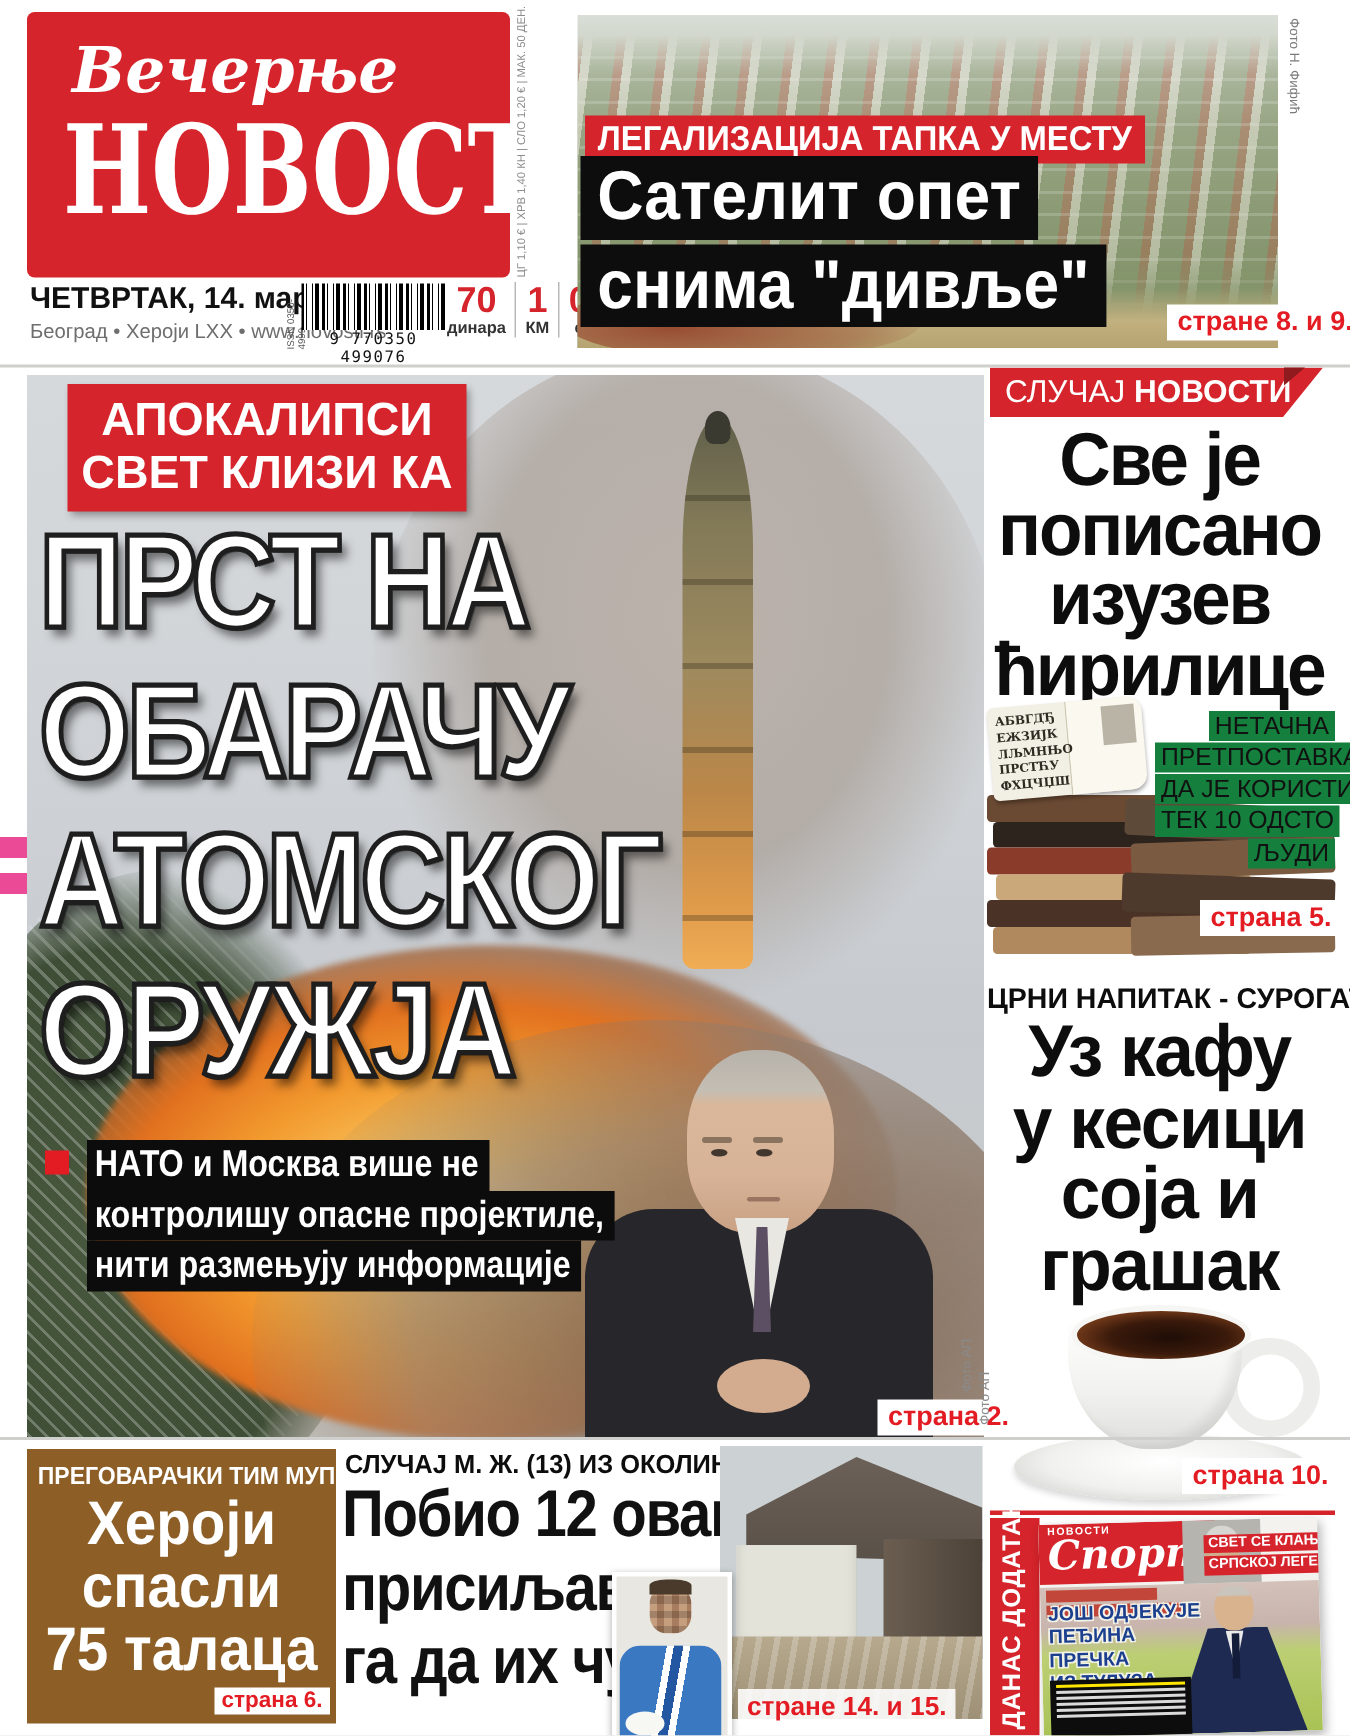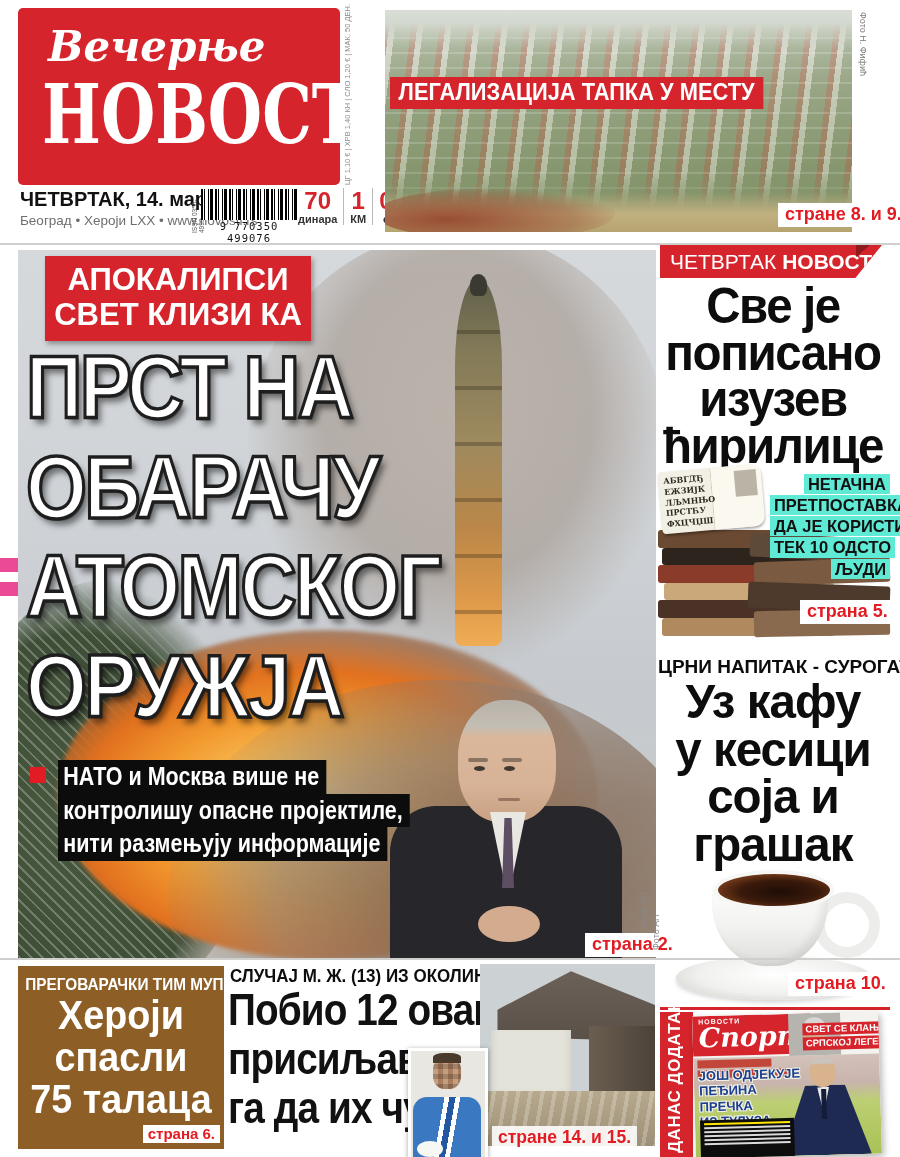--- a/index.html
+++ b/index.html
@@ -134,21 +134,21 @@
   .books{left:658px;top:466px;width:232px;height:172px;}
   .book{position:absolute;border-radius:3px;}
   .openbook{position:absolute;left:2px;top:2px;width:102px;height:62px;background:#f2efe4;
     border-radius:4px 10px 10px 4px;transform:rotate(-5deg);box-shadow:1px 2px 3px rgba(0,0,0,.35);}
   .openbook-right{position:absolute;left:52px;top:0;width:50px;height:62px;background:#faf8ef;
     border-radius:0 10px 10px 0;border-left:1px solid #cfc9b4;}
   .book-portrait{position:absolute;right:5px;top:5px;width:22px;height:26px;background:#b9b4a6;}
   .bookpage-text{position:absolute;left:5px;top:4px;width:44px;color:#2e2a22;
     font-family:"DejaVu Serif",serif;font-weight:bold;font-size:8px;line-height:1.35;}
   .highlight{left:770px;top:474px;width:120px;text-align:right;}
-  .highlight .yl{display:inline-block;background:#5eead4;color:#111;font-weight:bold;
+  .highlight .yl{display:inline-block;background:#15803d;color:#111;font-weight:normal;
     font-size:16.5px;line-height:1.22;padding:0 4px;margin-bottom:1px;white-space:nowrap;}
   .analysis-pageref{left:800px;top:600px;}
   .coffee-kicker{left:658px;top:656px;width:234px;text-align:center;font-weight:bold;
     font-size:19px;color:#0d0d0d;white-space:nowrap;}
   .coffee-headline{left:656px;top:678px;width:234px;text-align:center;}
   .coffee-headline .cl{display:block;color:#0d0d0d;font-weight:bold;font-size:49px;line-height:.97;
     letter-spacing:-1px;transform:scaleX(.97);transform-origin:center top;white-space:nowrap;}
   .cup-scene{left:668px;top:862px;width:214px;height:142px;}
   .saucer{position:absolute;left:8px;top:94px;width:196px;height:44px;border-radius:50%;
     background:radial-gradient(ellipse at 50% 42%,#ffffff 0%,#f0f0ee 55%,#d9d9d6 80%,#cfcfcc 100%);
@@ -277,20 +277,24 @@
     </div>
   </div>
 
   <div class="abs top-photo">
     <div class="abs houses"></div>
     <div class="abs top-grass"></div>
     <div class="abs top-bush"></div>
   </div>
   <div class="abs top-credit vert-down">Фото Н. Фифић</div>
   <div class="abs top-kicker">ЛЕГАЛИЗАЦИЈА ТАПКА У МЕСТУ</div>
+  <div class="abs top-headline">
+    <span class="hl">Сателит опет</span>
+    <span class="hl">снима "дивље"</span>
+  </div>
   <div class="abs chip top-pageref">стране 8. и 9.</div>
 
   <div class="abs rule rule-top"></div>
 
   <div class="abs main-photo">
     <div class="plume abs"></div>
     <div class="trees abs"></div>
     <div class="trees-speckle abs"></div>
     <div class="fireball abs"></div>
     <div class="smoke abs"></div>
@@ -330,21 +334,21 @@
       </div>
     </div>
   </div>
   <div class="abs chip main-pageref">страна 2.</div>
   <div class="abs main-credit">Фото АП</div>
 
   <div class="abs reg-mark" style="top:558px;"></div>
   <div class="abs reg-mark" style="top:582px;"></div>
 
   <div class="abs analysis-banner">
-    <span>ЧЕТВРТАК</span>
+    <span>СЛУЧАЈ</span>
     <b>НОВОСТИ</b>
   </div>
   <div class="abs banner-fold"></div>
   <div class="abs analysis-headline">
     <span class="al">Све је</span>
     <span class="al">пописано</span>
     <span class="al">изузев</span>
     <span class="al">ћирилице</span>
   </div>
   <div class="abs books">

